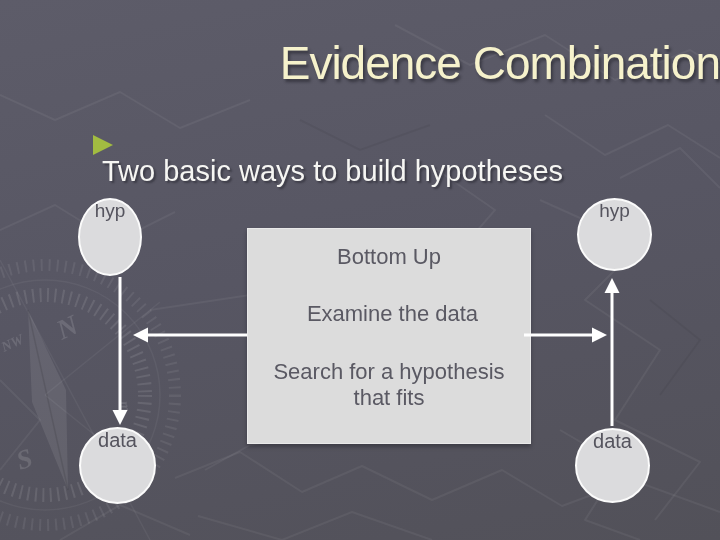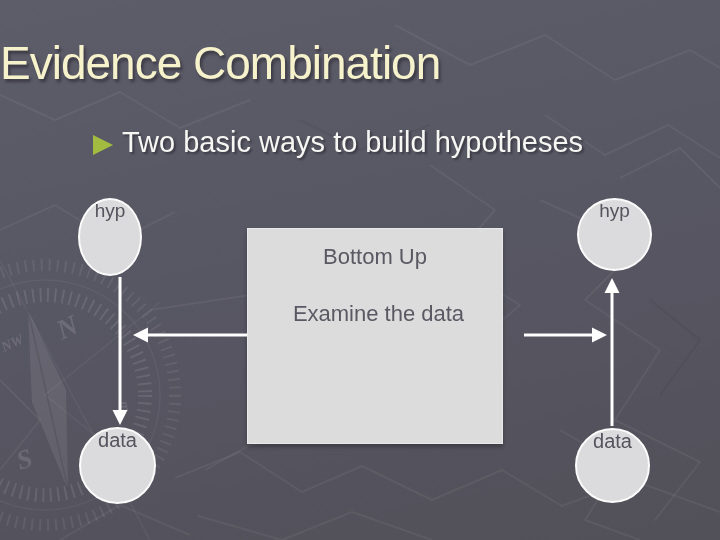--- a/index.html
+++ b/index.html
@@ -6,25 +6,25 @@
   .slide{
     position:relative;width:720px;height:540px;overflow:hidden;
     background:linear-gradient(168deg,#5d5c69 0%,#575663 48%,#525159 100%);
     font-family:"Liberation Sans",sans-serif;
   }
   .layer{position:absolute;left:0;top:0;width:720px;height:540px;}
   .arrows{pointer-events:none;}
 
   .title{
     position:absolute;top:36px;left:0;width:100%;margin:0;
-    text-align:left;font-weight:400;font-size:46px;letter-spacing:-1px;
+    text-align:right;font-weight:400;font-size:46px;letter-spacing:-1px;
     color:#f6f2cc;text-shadow:2px 3px 3px rgba(15,15,22,.45);
   }
 
-  .bullet{position:absolute;top:126px;left:93px;display:flex;align-items:flex-start;}
+  .bullet{position:absolute;top:126px;left:93px;display:flex;align-items:flex-start;flex-direction:column;}
   .tri{
     width:0;height:0;margin-top:9px;
     border-top:10px solid transparent;border-bottom:10px solid transparent;
     border-left:20px solid #a2bc41;
   }
   .bullet-text{
     margin-left:9px;font-size:29px;color:#f6f6f3;
     text-shadow:2px 2px 2px rgba(15,15,22,.4);white-space:nowrap;
   }
 
@@ -33,21 +33,21 @@
     background:#dbdbdd;border:2px solid #fbfbfb;border-radius:50%;
     display:flex;align-items:flex-start;justify-content:center;
     color:#55545e;font-size:19px;
   }
   .node-hyp-left {left:78px; top:198px;width:64px;height:78px;}
   .node-hyp-right{left:577px;top:198px;width:75px;height:73px;}
   .node-data-left {left:79px; top:427px;width:77px;height:77px;font-size:20px;}
   .node-data-right{left:575px;top:428px;width:75px;height:75px;font-size:20px;}
 
   .box{
-    position:absolute;left:247px;top:228px;width:256px;height:216px;
+    position:absolute;left:247px;top:228px;width:284px;height:216px;
     box-sizing:border-box;background:#dcdcdc;border:1px solid #e9e9e9;
     box-shadow:0 3px 4px rgba(10,10,15,.3);
     color:#5a5963;text-align:center;font-size:22px;
   }
   .b-title{padding-top:15px;}
   .b-step1{margin-top:31px;padding-left:7px;}
   .b-step2{margin-top:32px;line-height:1.18;padding:0 14px;}
 </style>
 </head>
 <body>
@@ -108,20 +108,21 @@
   <div class="node node-data-left">
     <span>data</span>
   </div>
   <div class="node node-data-right">
     <span>data</span>
   </div>
 
   <div class="box">
     <div class="b-title">Bottom Up</div>
     <div class="b-step1">Examine the data</div>
+    <div class="b-step2">Search for a hypothesis that fits</div>
   </div>
 
   <svg class="layer arrows" viewBox="0 0 720 540">
     <g stroke="#ffffff" stroke-width="3" fill="#ffffff">
       <g>
         <line x1="120" y1="277" x2="120" y2="412"></line>
         <polygon points="120,425 112.5,410 127.5,410" stroke="none"></polygon>
       </g>
       <g>
         <line x1="247" y1="335" x2="147" y2="335"></line>

